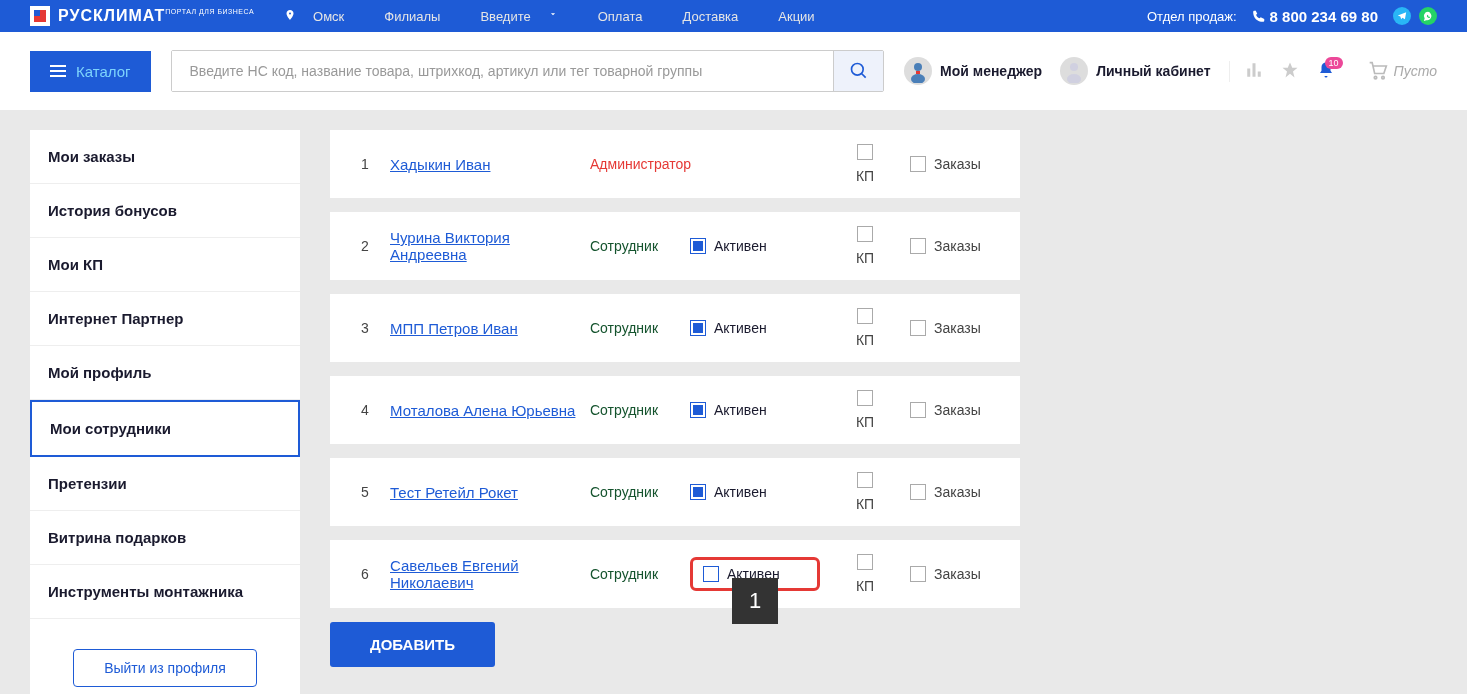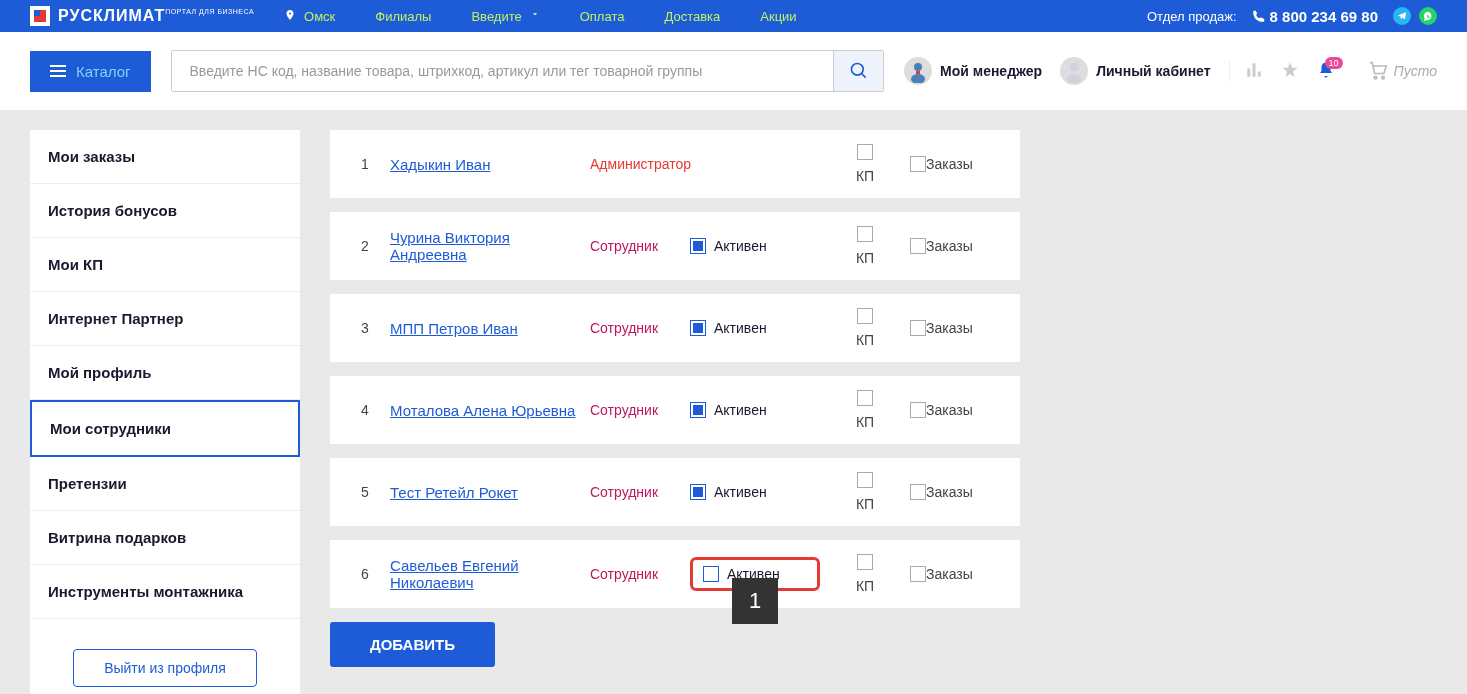--- a/index.html
+++ b/index.html
@@ -7,21 +7,21 @@
     
     .top-bar { background: #1e5bd6; color: #fff; height: 32px; display: flex; align-items: center; padding: 0 30px; justify-content: space-between; }
     .top-bar-left { display: flex; align-items: center; gap: 30px; }
     .logo { display: flex; align-items: center; gap: 8px; }
     .logo-icon { width: 20px; height: 20px; background: #fff; display: flex; align-items: center; justify-content: center; }
     .logo-icon svg { width: 16px; height: 16px; }
     .logo-text { display: flex; flex-direction: row; line-height: 1; }
     .logo-main { font-weight: bold; font-size: 16px; letter-spacing: 1px; }
     .logo-sub { font-size: 7px; letter-spacing: 0.5px; }
     .top-nav { display: flex; gap: 40px; align-items: center; }
-    .top-nav-item { color: #bef264; cursor: pointer; font-size: 13px; display: flex; gap: 8px; }
+    .top-nav-item { color: #e5e5e5; cursor: pointer; font-size: 13px; display: flex; gap: 17px; }
     .top-bar-right { display: flex; align-items: center; gap: 15px; }
     .phone-label { font-size: 13px; }
     .phone-number { font-weight: bold; font-size: 15px; display: flex; align-items: center; gap: 4px; }
     .messenger-icons { display: flex; gap: 8px; }
     .messenger-icon { width: 18px; height: 18px; border-radius: 50%; display: flex; align-items: center; justify-content: center; }
     .telegram { background: #29b6f6; }
     .whatsapp { background: #25d366; }
     
     .header { background: #fff; padding: 18px 30px; display: flex; align-items: center; gap: 20px; }
     .catalog-btn { background: #1e5bd6; color: #7dd3fc; padding: 12px 20px; display: flex; align-items: center; gap: 10px; cursor: pointer; font-size: 15px; }
@@ -45,29 +45,29 @@
     .sidebar-item { padding: 18px 18px; border-bottom: 1px solid #eee; cursor: pointer; font-size: 15px; font-weight: 600; color: #1a1a2e; }
     .sidebar-item.active { border: 2px solid #1e5bd6; }
     .sidebar-footer { padding: 30px 18px; display: flex; justify-content: center; }
     .logout-btn { border: 1px solid #1e5bd6; color: #1e5bd6; background: #fff; padding: 10px 30px; border-radius: 4px; cursor: pointer; font-size: 14px; }
     
     .content { flex: 1; max-width: 690px; }
     .emp-row { background: #fff; display: flex; align-items: center; padding: 14px 20px; margin-bottom: 14px; gap: 10px; }
     .emp-num { width: 30px; text-align: center; color: #444; }
     .emp-name { width: 190px; }
     .emp-name a { color: #1e5bd6; text-decoration: underline; font-size: 15px; }
-    .emp-role { width: 90px; color: #be185d; }
+    .emp-role { width: 90px; color: #14532d; }
     .emp-role.admin { color: #e53935; }
     .emp-status { width: 130px; display: flex; align-items: center; gap: 8px; }
     .status-checkbox { width: 16px; height: 16px; border: 1px solid #1e5bd6; display: flex; align-items: center; justify-content: center; }
     .status-checkbox.checked::after { content: ''; width: 10px; height: 10px; background: #1e5bd6; }
     .emp-status.highlighted { border: 3px solid #e53935; border-radius: 6px; padding: 6px 10px; position: relative; }
     .highlight-badge { position: absolute; bottom: -36px; left: 50%; transform: translateX(-50%); background: #333; color: #fff; width: 46px; height: 46px; display: flex; align-items: center; justify-content: center; font-size: 22px; }
     .emp-kp { width: 70px; display: flex; align-items: center; gap: 8px; flex-direction: column; }
-    .emp-orders { display: flex; align-items: center; }
+    .emp-orders { display: flex; align-items: center; gap: 8px; }
     .checkbox { width: 16px; height: 16px; border: 1px solid #aaa; }
     .kp-label, .orders-label { color: #444; font-size: 14px; }
     
     .add-btn { background: #1e5bd6; color: #fff; padding: 14px 40px; border: none; cursor: pointer; font-size: 15px; font-weight: bold; border-radius: 3px; }
   </style>
 </head>
 <body>
 
 <div class="top-bar">
   <div class="top-bar-left">

